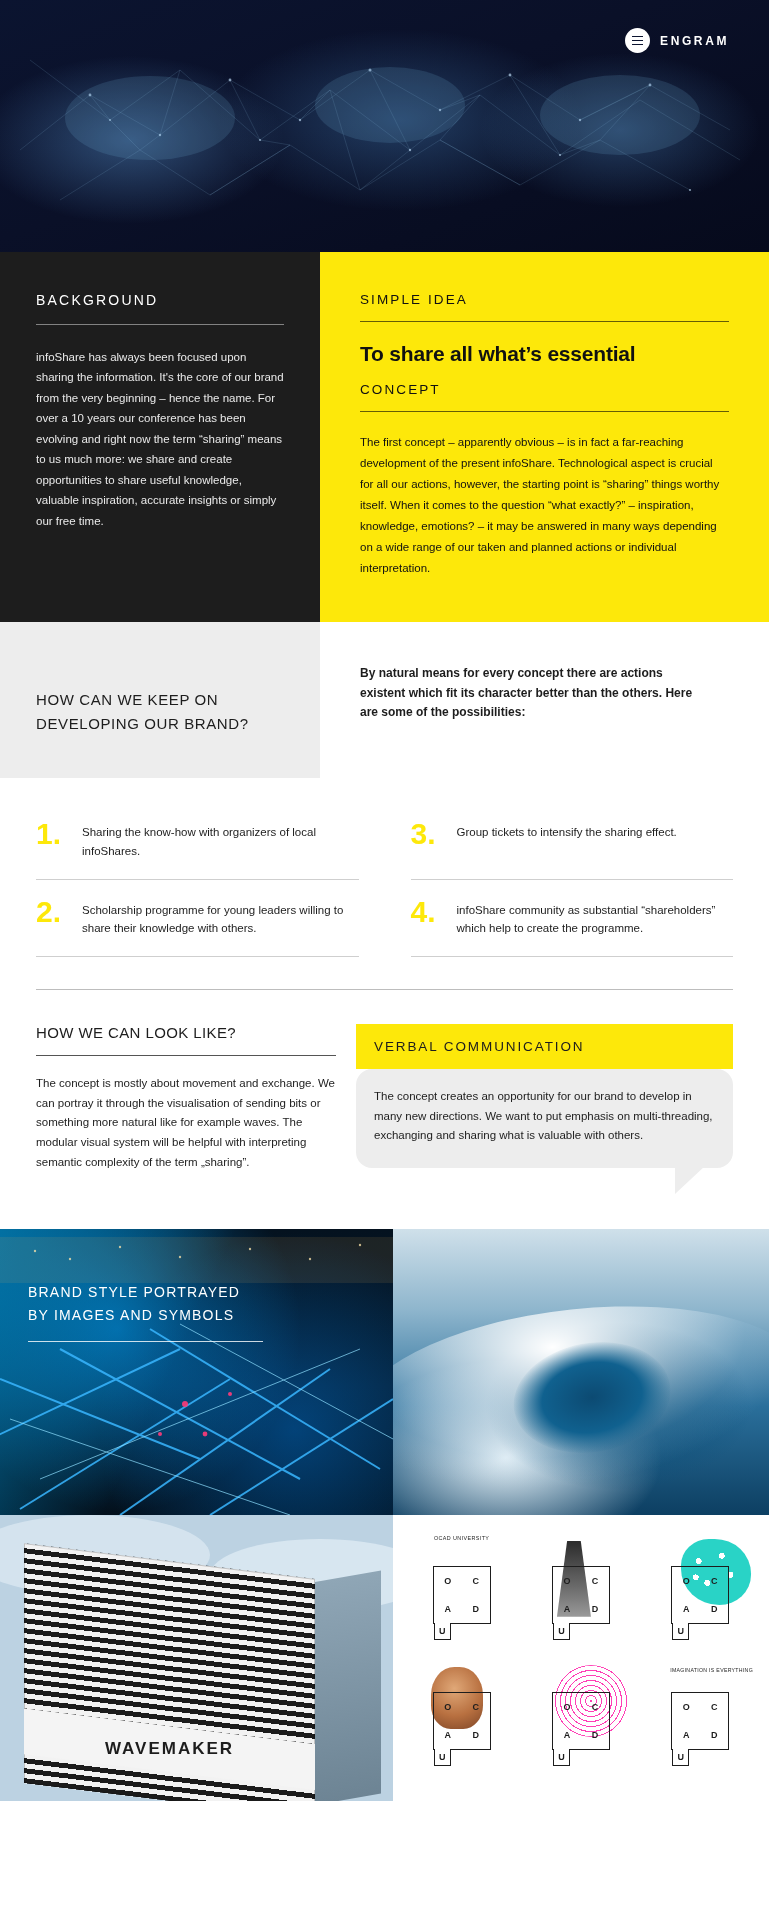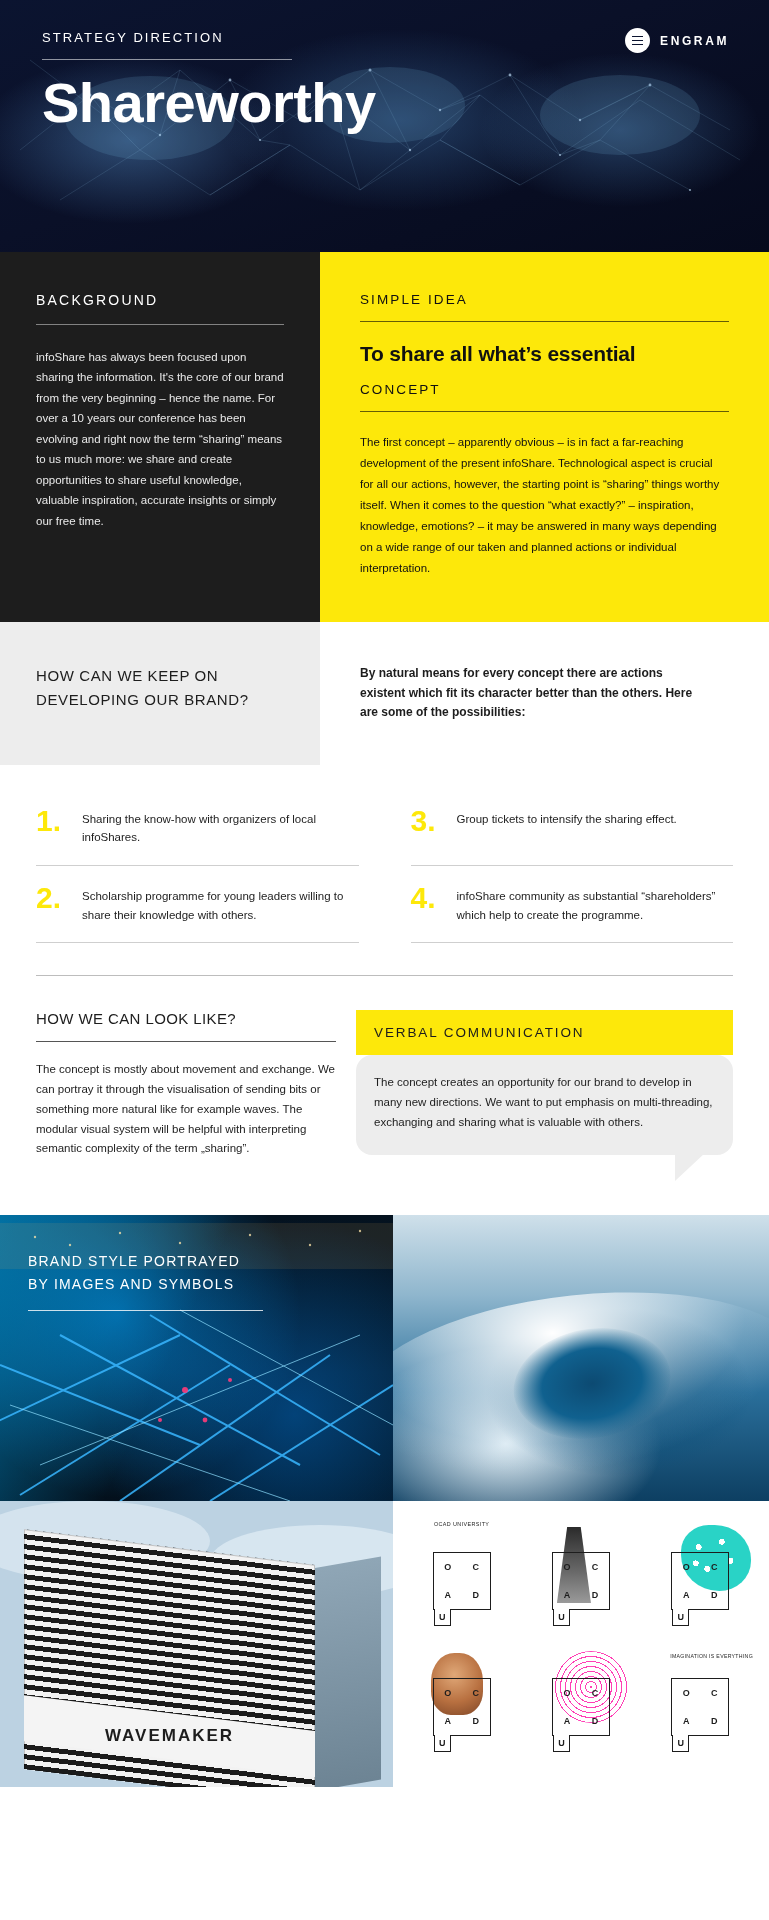--- a/index.html
+++ b/index.html
@@ -106,21 +106,21 @@
   .idea-col p { font-size: 11.5px; line-height: 1.82; }
 
   
   .row3 { display: flex; }
   .q-col {
     width: 320px;
     background: #ededed;
     padding: 42px 36px 42px 36px;
   }
   .q-col h3 {
-    font-size: 15px; letter-spacing: 0.6px; font-weight: 400; line-height: 1.6; color: #1d1d1d;
+    font-size: 15px; letter-spacing: 0.6px; font-weight: 400; line-height: 1.6; color: #1d1d1d; margin-top: 24px;
   }
   .a-col {
     flex: 1;
     background: #fff;
     padding: 42px 64px 42px 40px;
   }
   .a-col p { font-size: 12px; font-weight: 700; line-height: 1.62; color: #1d1d1d; }
 
   
   .numgrid {
@@ -199,21 +199,21 @@
     width: 393px; height: 286px;
     background:
       linear-gradient(115deg, rgba(0,180,255,0.55) 0%, rgba(0,0,0,0) 45%),
       radial-gradient(circle at 30% 35%, rgba(0,160,255,0.55), rgba(0,0,0,0) 55%),
       radial-gradient(circle at 75% 70%, rgba(0,120,220,0.45), rgba(0,0,0,0) 55%),
       linear-gradient(180deg, #04121f 0%, #061a2c 55%, #03101c 100%);
     color: #fff;
   }
   .streaks { position: absolute; inset: 0; }
   .city-caption {
-    position: absolute; left: 28px; top: 35px; right: 24px;
+    position: absolute; left: 28px; top: 52px; right: 24px;
   }
   .city-caption .line {
     font-size: 14px; letter-spacing: 1.2px; line-height: 1.65;
   }
   .city-caption .crule { height: 1px; background: rgba(255,255,255,0.8); margin-top: 14px; width: 235px; }
 
   
   .tile-wave {
     width: 376px; height: 286px;
     background:
@@ -389,25 +389,20 @@
 
     <div class="brand">
       <div class="brand-mark">
         <i></i>
           <i class="mid"></i>
           <i></i>
       </div>
       <div class="brand-name">ENGRAM</div>
     </div>
 
-    <div class="hero-inner">
-      <div class="kicker">STRATEGY DIRECTION</div>
-      <div class="kicker-rule"></div>
-      <div class="hero-title">Shareworthy</div>
-    </div>
   </div>
 
   <div class="row2">
     <div class="bg-col">
       <h3>BACKGROUND</h3>
       <div class="rule"></div>
       <p>infoShare has always been focused upon sharing the information. It's the core of our brand from the very beginning – hence the name. For over a 10 years our conference has been evolving and right now the term “sharing” means to us much more: we share and create opportunities to share useful knowledge, valuable inspiration, accurate insights or simply our free time.</p>
     </div>
     <div class="idea-col">
       <h3>SIMPLE IDEA</h3>

